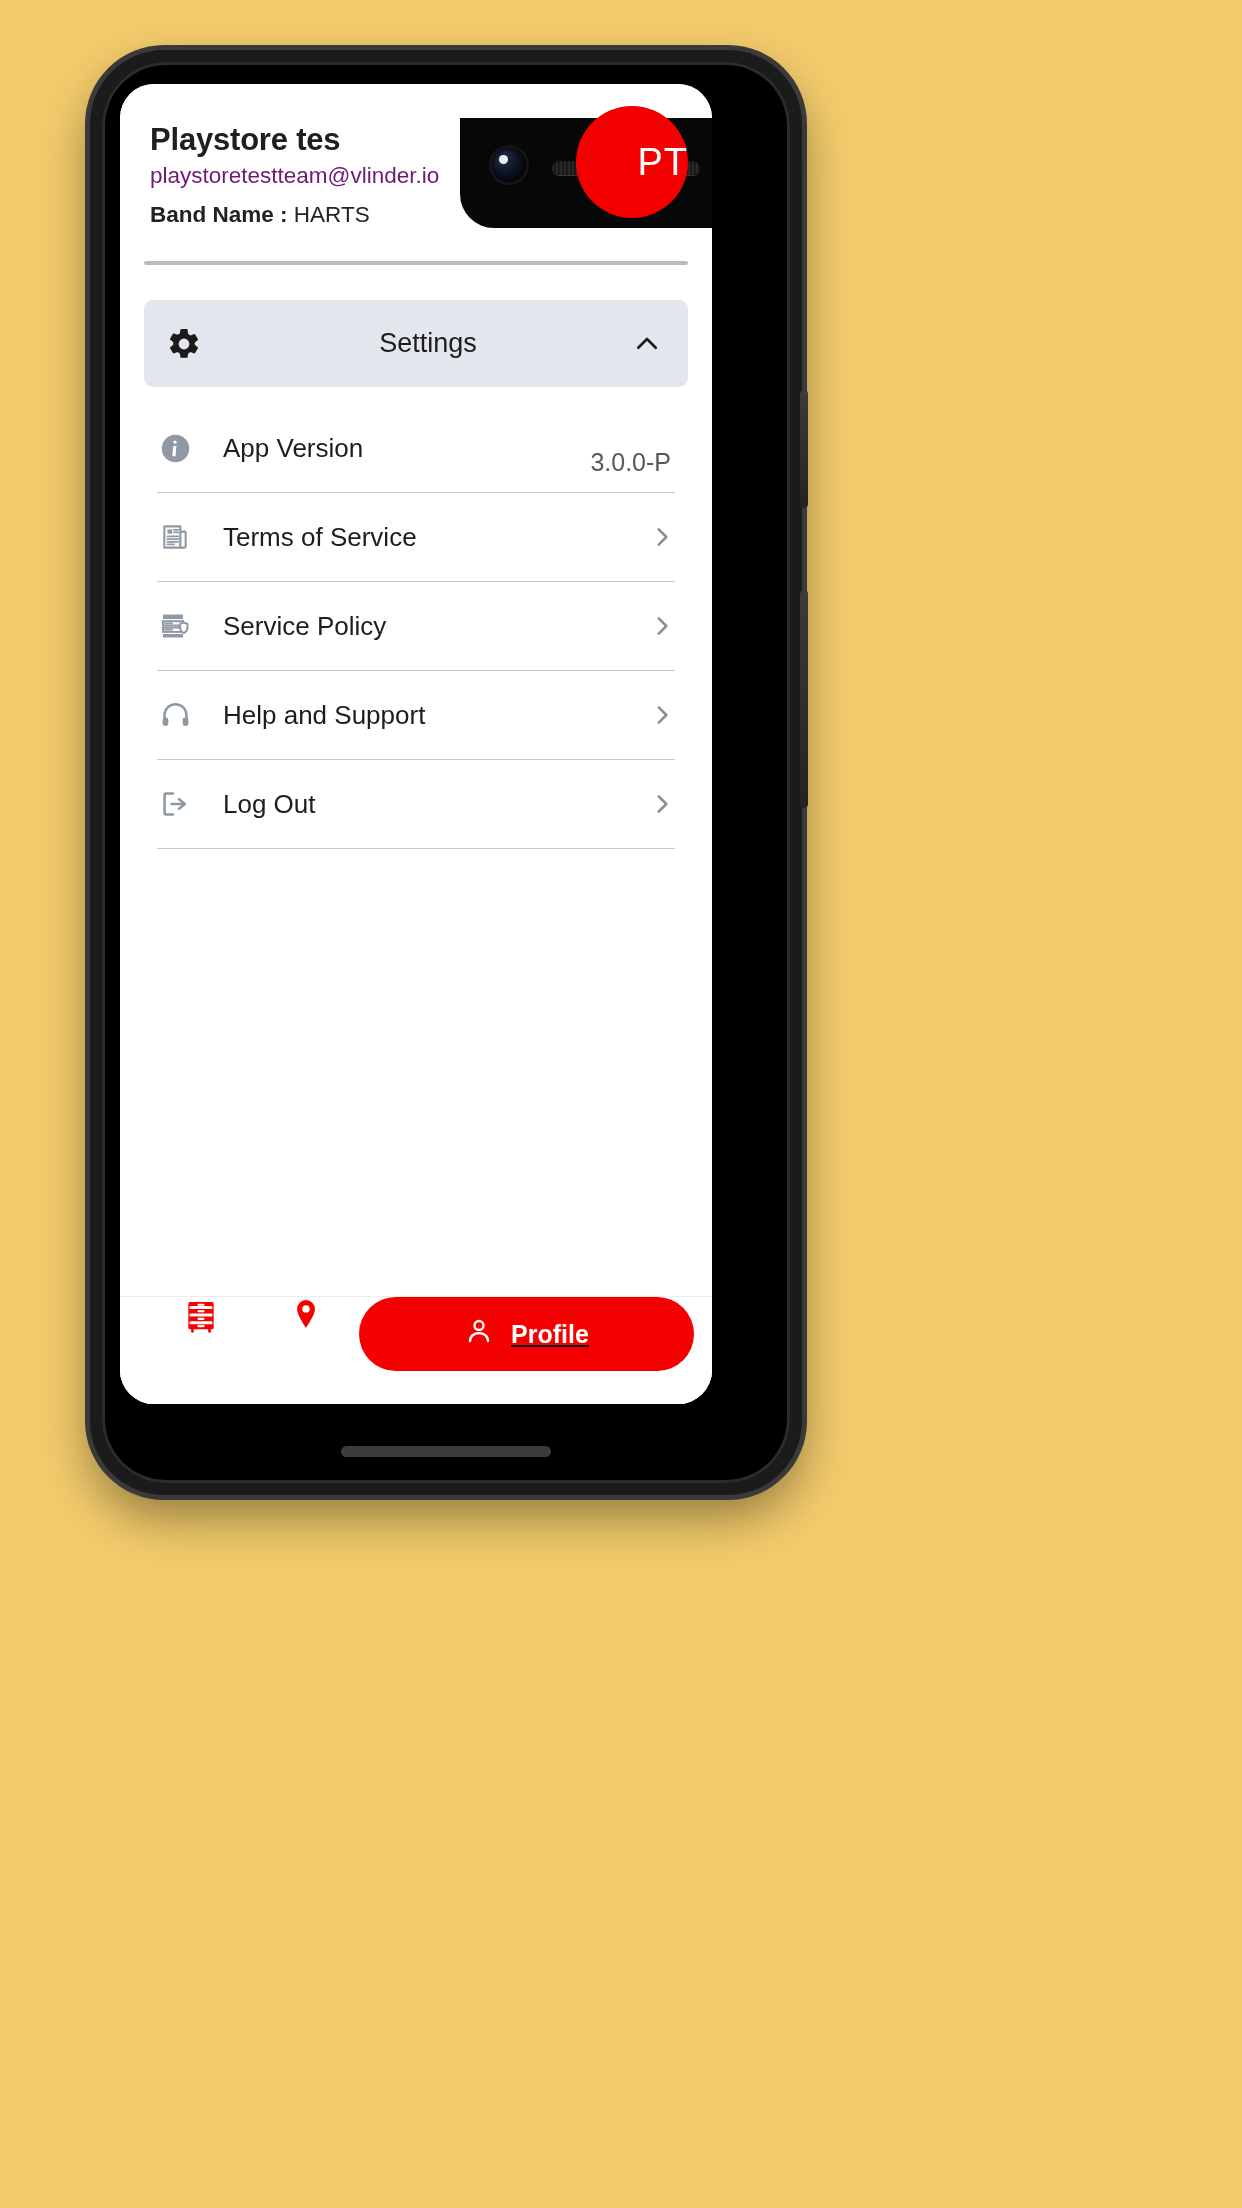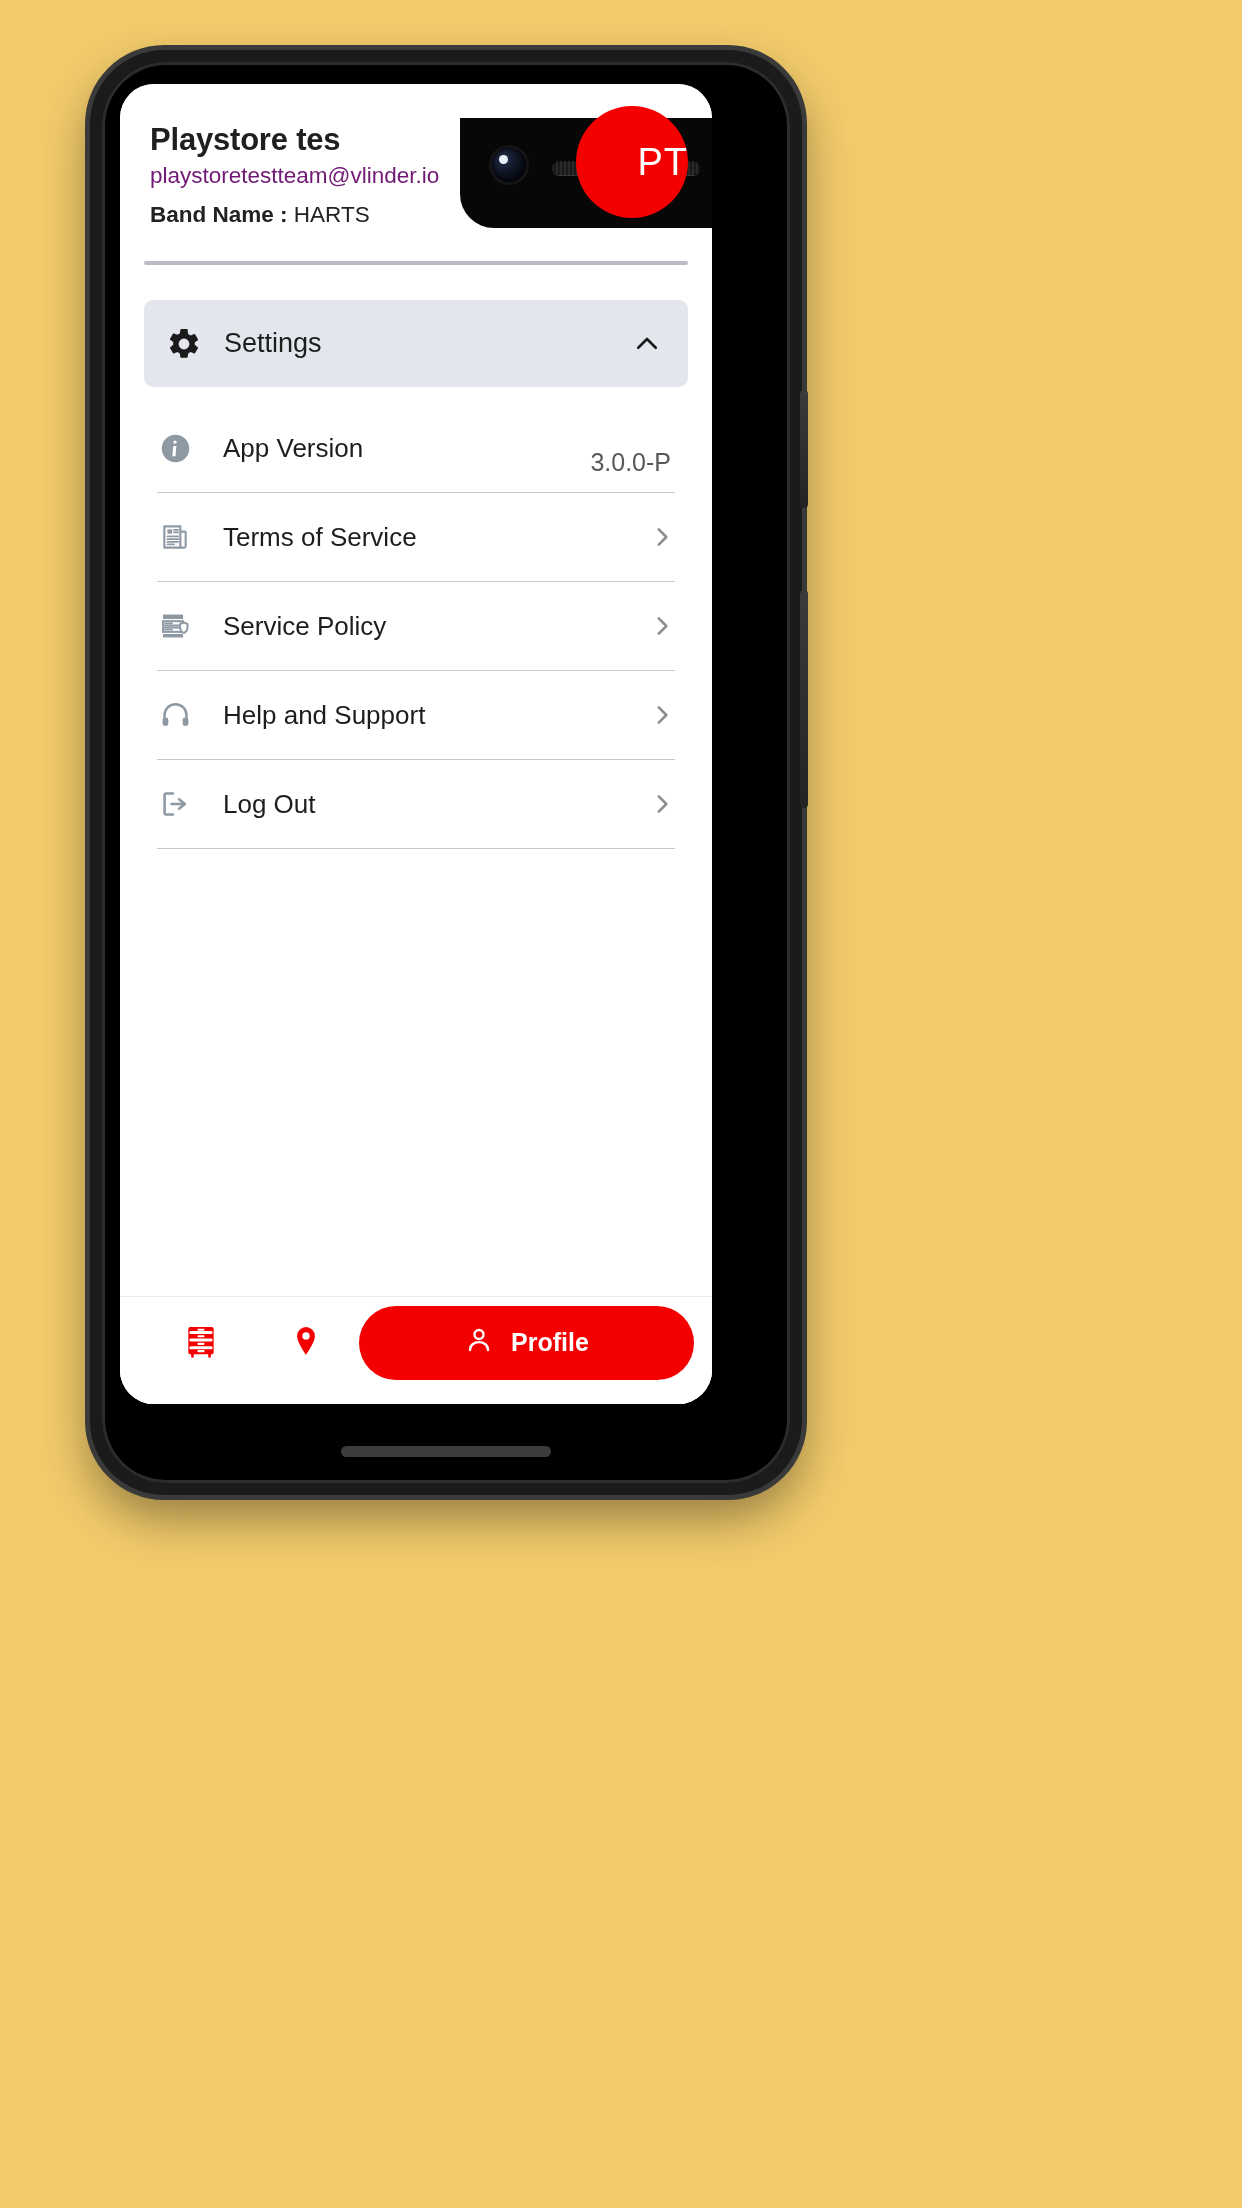--- a/index.html
+++ b/index.html
@@ -148,20 +148,21 @@
   
   #settings-section { padding: 0 24px; flex: 1 1 auto; }
   #settings-header {
     margin-top: 35px;
     height: 87px;
     background: #E3E7ED;
     border-radius: 9px;
     display: flex; align-items: center;
     padding: 0 26px 0 22px;
     cursor: pointer;
+    text-align: center;
   }
   #settings-header .gear { width: 36px; height: 36px; flex: 0 0 36px; }
   #settings-title {
     margin-left: 22px;
     font-size: 27px;
     color: #1d1d1d;
     flex: 1 1 auto;
   }
   .chevron-up { width: 30px; height: 30px; }
 
@@ -192,23 +193,24 @@
     margin-top: 29px;
   }
   .chevron-right { width: 26px; height: 26px; opacity: .62; }
 
   
   #bottom-nav {
     flex: 0 0 auto;
     height: 108px;
     border-top: 1.5px solid #ececec;
     display: flex;
-    align-items: center;
+    align-items: flex-start;
     padding: 0 18px 16px 0;
     background: #fff;
+    text-decoration: underline;
   }
   .nav-icon-btn {
     width: 112px;
     display: flex; align-items: center; justify-content: center;
     cursor: pointer;
   }
   #nav-spacer { flex: 0 0 28px; }
   #profile-button {
     margin-left: auto;
     height: 74px;

